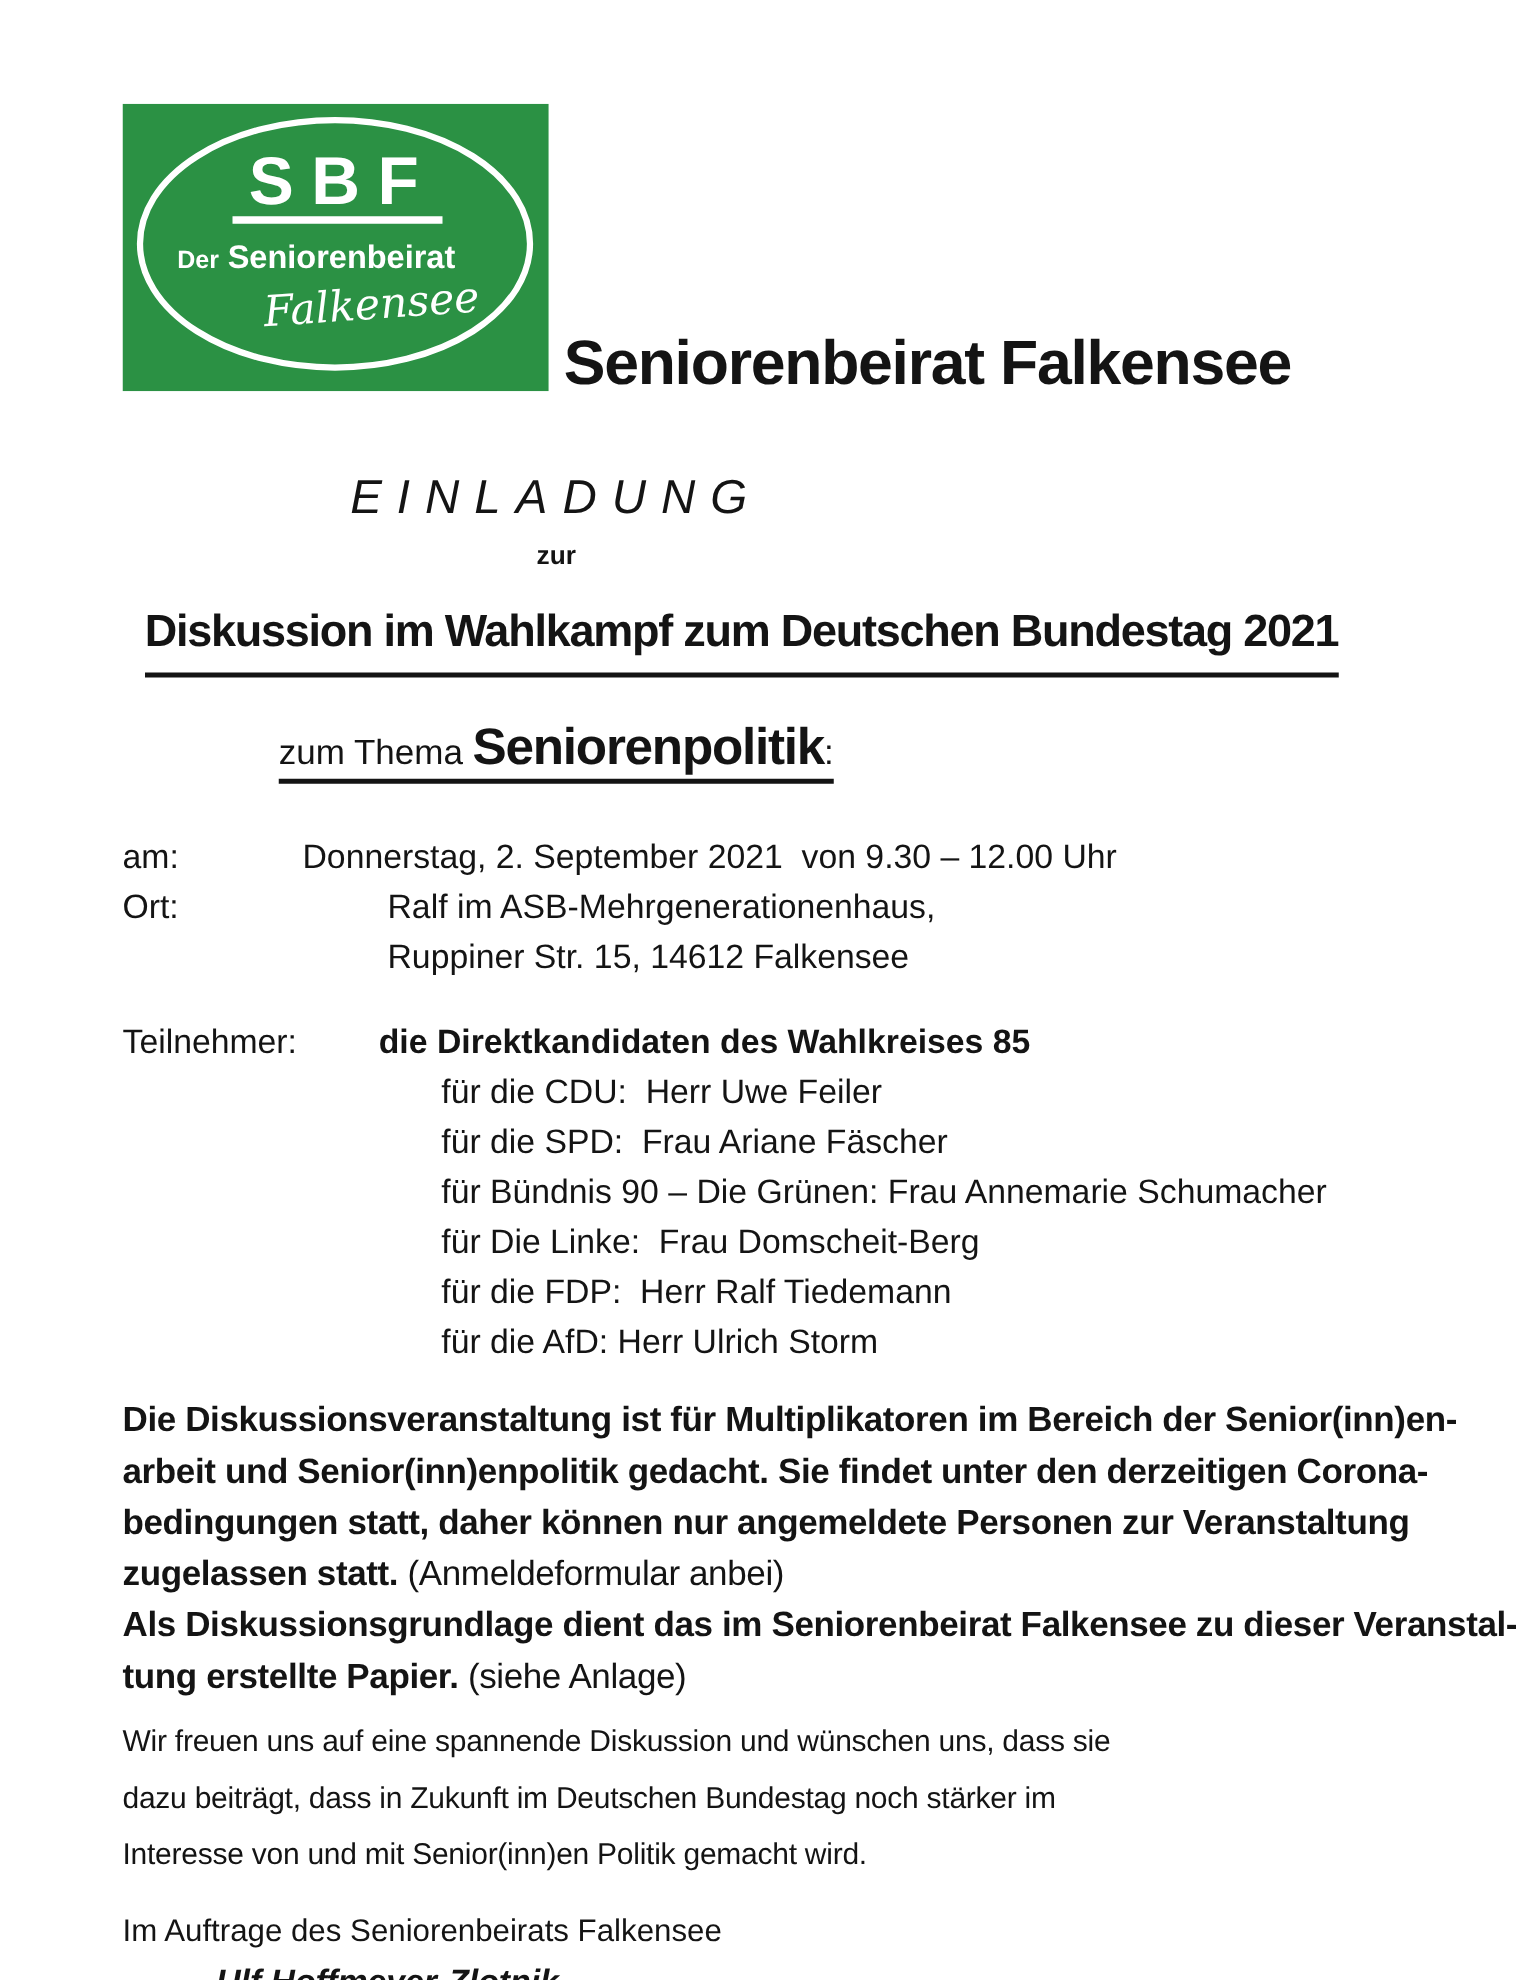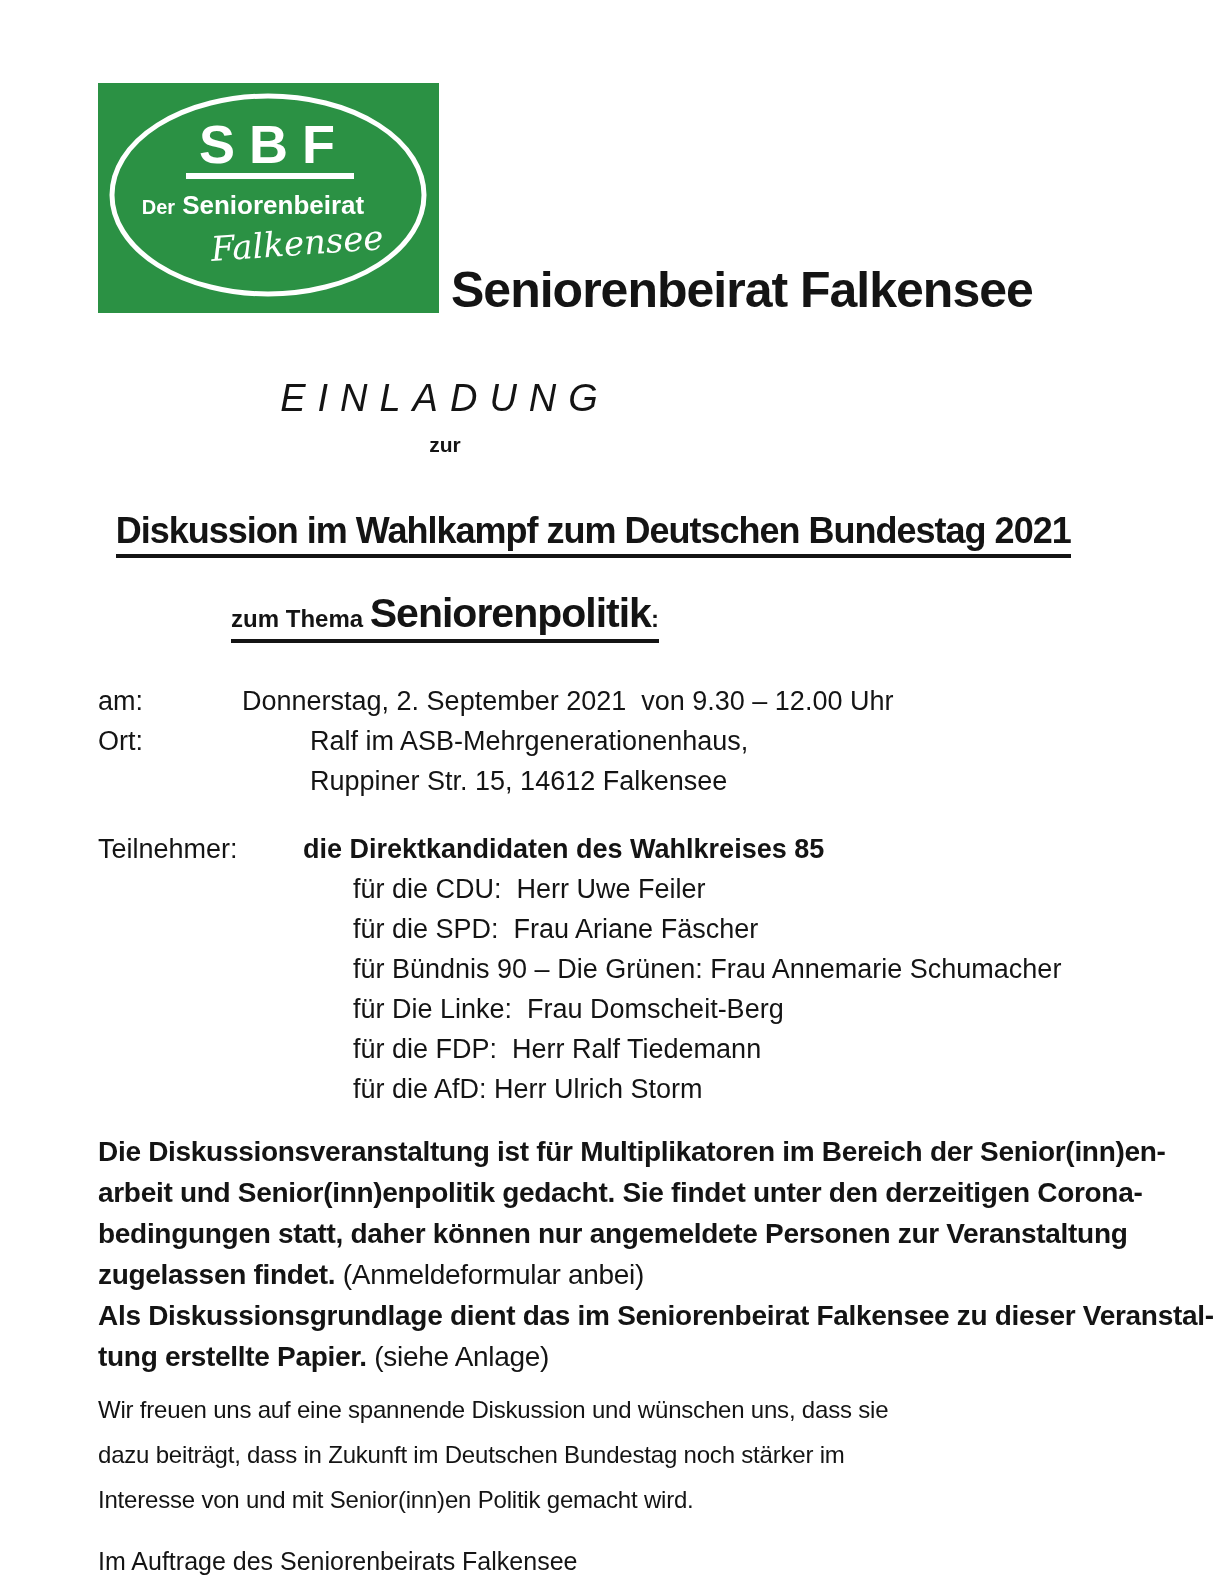--- a/index.html
+++ b/index.html
@@ -24,25 +24,25 @@
   
   .center-block { text-align: center; margin-right: 200px; }
   .h-einladung {
     margin-top: 64px; font-size: 38px; font-weight: normal; font-style: italic;
     letter-spacing: 12px; line-height: 1.15; white-space: pre;
   }
   .h-zur { margin-top: 12px; font-size: 21px; font-weight: bold; }
   .h-main-row { margin-top: 10px; white-space: pre; }
   .h-main {
     display: inline-block; font-size: 36px; font-weight: bold; letter-spacing: -1px;
-    border-bottom: 4px solid #141414; padding-bottom: 4px; line-height: 1.1; margin-top: 26px;
+    border-bottom: 4px solid #141414; padding-bottom: 14px; line-height: 1.1;
   }
   .h-thema-row { margin-top: 14px; }
   .h-thema-wrap { display: inline-block; border-bottom: 4px solid #141414; padding-bottom: 2px; white-space: pre; }
-  .thema-prefix, .thema-suffix { font-size: 24px; font-weight: bold; }
+  .thema-prefix, .thema-suffix { font-size: 28px; font-weight: normal; }
   .thema-main { font-size: 41px; font-weight: bold; letter-spacing: -1px; }
 
   
   .details { margin-top: 38px; font-size: 27px; line-height: 40px; }
   .d-row { display: flex; }
   .d-label { width: 144px; flex: 0 0 auto; }
   .d-val { white-space: pre; }
   .ind { padding-left: 68px; }
 
   
@@ -128,21 +128,21 @@
     <div class="cand">für Bündnis 90 – Die Grünen: Frau Annemarie Schumacher</div>
     <div class="cand">für Die Linke:  Frau Domscheit-Berg</div>
     <div class="cand">für die FDP:  Herr Ralf Tiedemann</div>
     <div class="cand">für die AfD: Herr Ulrich Storm</div>
   </div>
 
   <div class="para1">
     <div class="line">Die Diskussionsveranstaltung ist für Multiplikatoren im Bereich der Senior(inn)en-
 arbeit und Senior(inn)enpolitik gedacht. Sie findet unter den derzeitigen Corona-
 bedingungen statt, daher können nur angemeldete Personen zur Veranstaltung</div>
-    <div class="line"><span>zugelassen findet.</span><span class="reg"> (Anmeldeformular anbei)</span></div>
+    <div class="line"><span>zugelassen statt.</span><span class="reg"> (Anmeldeformular anbei)</span></div>
     <div class="line">Als Diskussionsgrundlage dient das im Seniorenbeirat Falkensee zu dieser Veranstal-</div>
     <div class="line"><span>tung erstellte Papier.</span><span class="reg"> (siehe Anlage)</span></div>
   </div>
 
   <div class="para2">Wir freuen uns auf eine spannende Diskussion und wünschen uns, dass sie
 dazu beiträgt, dass in Zukunft im Deutschen Bundestag noch stärker im
 Interesse von und mit Senior(inn)en Politik gemacht wird.</div>
 
   <div class="signature">
     <div class="sig-line1">Im Auftrage des Seniorenbeirats Falkensee</div>

